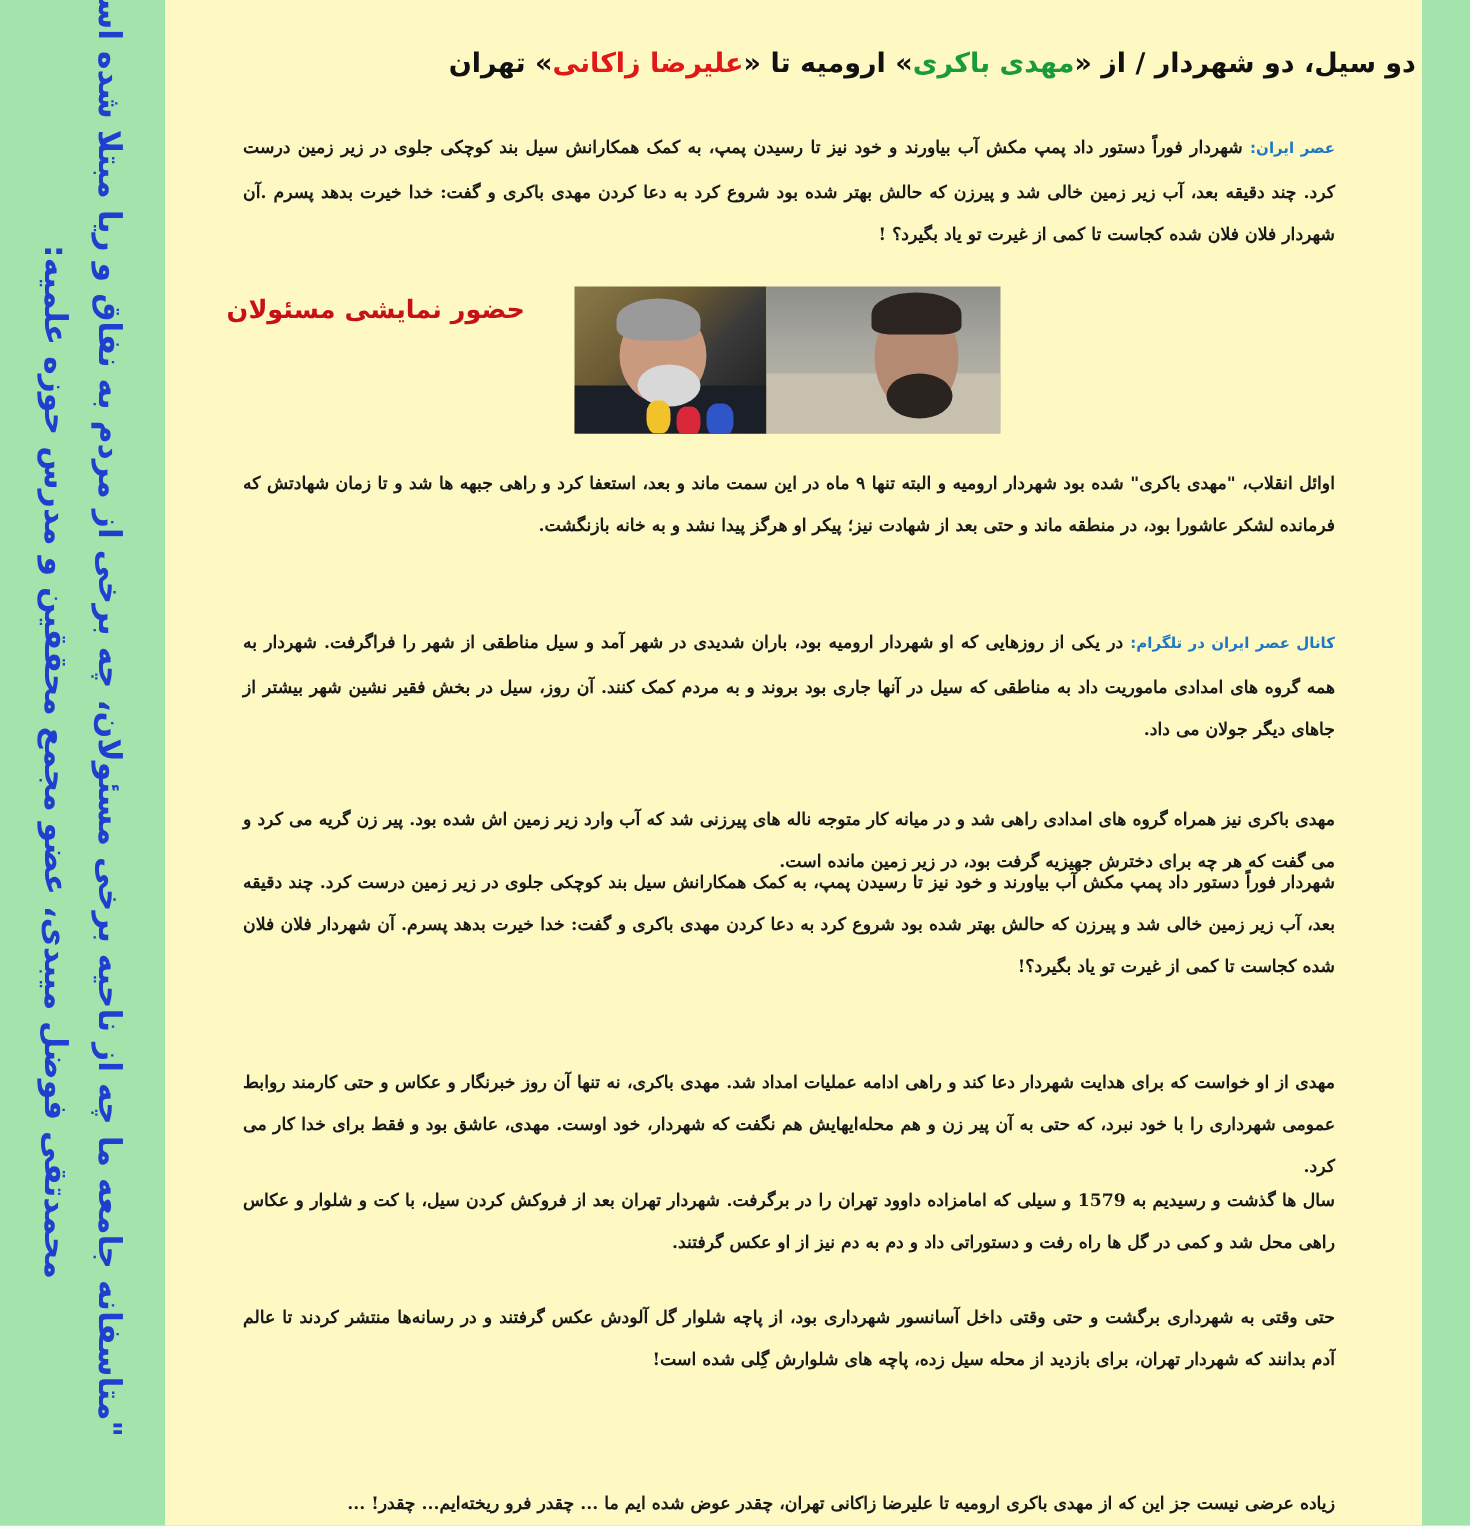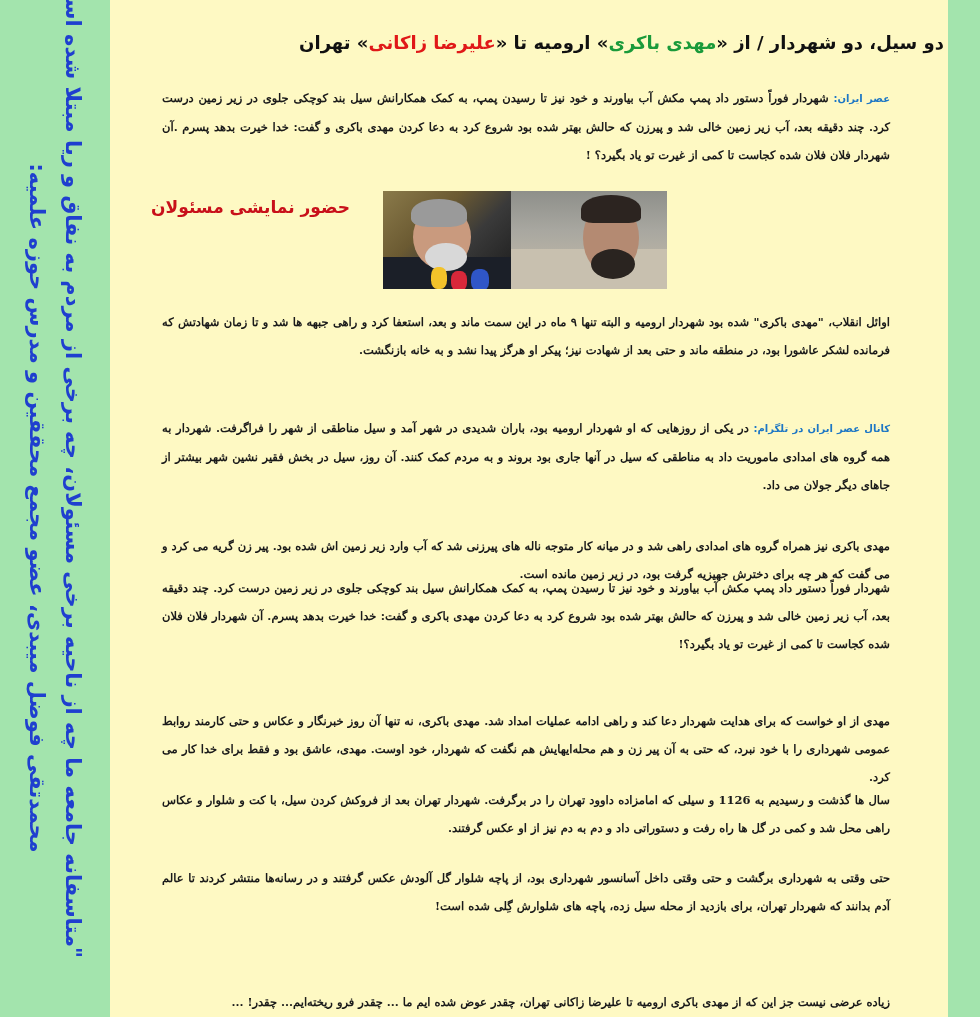--- a/index.html
+++ b/index.html
@@ -172,20 +172,20 @@
   <div class="para" style="top:386px;margin-top:28px;">
     <span class="src">کانال عصر ایران در تلگرام:</span> <span>در یکی از روزهایی که او شهردار ارومیه بود، باران شدیدی در شهر آمد و سیل مناطقی از شهر را فراگرفت. شهردار به همه گروه های امدادی ماموریت داد به مناطقی که سیل در آنها جاری بود بروند و به مردم کمک کنند. آن روز، سیل در بخش فقیر نشین شهر بیشتر از جاهای دیگر جولان می داد.</span>
   </div>
 
   <div class="para" style="top:494px;margin-top:38px;">مهدی باکری نیز همراه گروه های امدادی راهی شد و در میانه کار متوجه ناله های پیرزنی شد که آب وارد زیر زمین اش شده بود. پیر زن گریه می کرد و می گفت که هر چه برای دخترش جهیزیه گرفت بود، در زیر زمین مانده است.</div>
 
   <div class="para" style="top:574px;">شهردار فوراً دستور داد پمپ مکش آب بیاورند و خود نیز تا رسیدن پمپ، به کمک همکارانش سیل بند کوچکی جلوی در زیر زمین درست کرد. چند دقیقه بعد، آب زیر زمین خالی شد و پیرزن که حالش بهتر شده بود شروع کرد به دعا کردن مهدی باکری و گفت:  خدا خیرت بدهد پسرم. آن شهردار فلان فلان شده کجاست تا کمی از غیرت تو یاد بگیرد؟!</div>
 
   <div class="para" style="top:680px;margin-top:27px;">مهدی از او خواست که برای هدایت شهردار دعا کند و راهی ادامه عملیات امداد شد. مهدی باکری، نه تنها آن روز خبرنگار و عکاس و حتی کارمند روابط عمومی شهرداری را با خود نبرد، که حتی به آن پیر زن و هم محله‌ایهایش هم نگفت که شهردار، خود اوست. مهدی، عاشق بود و فقط برای خدا کار می کرد.</div>
 
-  <div class="para" style="top:786px;">سال ها گذشت و رسیدیم به 1126 و سیلی که امامزاده داوود تهران را در برگرفت. شهردار تهران بعد از فروکش کردن سیل، با کت و شلوار و عکاس راهی محل شد و کمی در گل ها راه رفت و دستوراتی داد و دم به دم نیز از او عکس گرفتند.</div>
+  <div class="para" style="top:786px;">سال ها گذشت و رسیدیم به 1579 و سیلی که امامزاده داوود تهران را در برگرفت. شهردار تهران بعد از فروکش کردن سیل، با کت و شلوار و عکاس راهی محل شد و کمی در گل ها راه رفت و دستوراتی داد و دم به دم نیز از او عکس گرفتند.</div>
 
   <div class="para" style="top:864px;">حتی وقتی به شهرداری برگشت و حتی وقتی داخل آسانسور شهرداری بود، از پاچه شلوار گل آلودش عکس گرفتند و در رسانه‌ها منتشر کردند تا عالم آدم بدانند که شهردار تهران، برای بازدید از محله سیل زده، پاچه های شلوارش گِلی شده است!</div>
 
   <div class="para" style="top:942px;margin-top:46px;">زیاده عرضی نیست جز این که از مهدی باکری ارومیه تا علیرضا زاکانی تهران، چقدر عوض شده ایم ما ... چقدر فرو ریخته‌ایم... چقدر! ...</div>
 </div>
 
 <div class="right-band"></div>
 
 </body></html>

